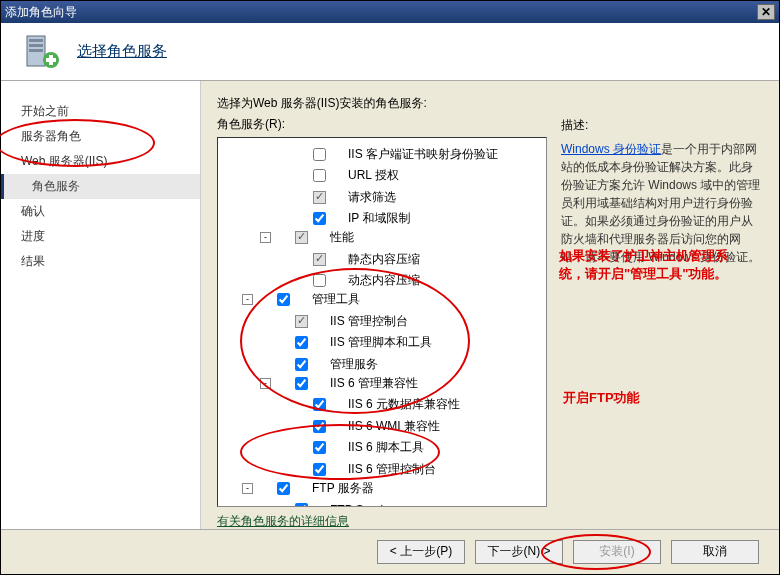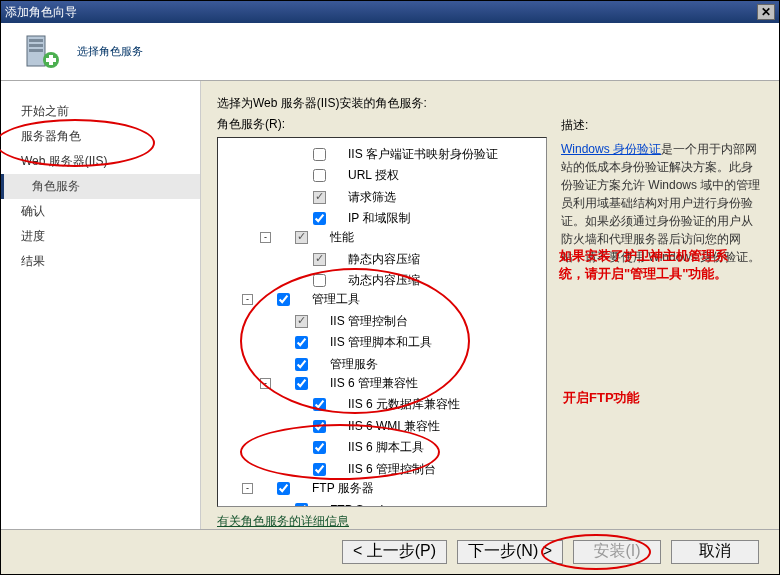--- a/index.html
+++ b/index.html
@@ -4,21 +4,21 @@
 <style>
 * { box-sizing: border-box; margin: 0; padding: 0; }
 body { font-family: "Microsoft YaHei", SimSun, Tahoma, sans-serif; font-size: 12px; background: #fff; }
 .window { width: 780px; height: 575px; border: 1px solid #000; background: #ece9d8; position: relative; }
 .titlebar { height: 22px; background: linear-gradient(#3b5998,#1b3a6f); color: #fff; display: flex; align-items: center; padding: 0 4px; font-size: 12px; }
 .titlebar .title { flex: 1; }
 .titlebar .close { width: 18px; height: 16px; background: #c0c0c0; border: 1px solid #666; display: flex; align-items: center; justify-content: center; font-weight: bold; color: #000; cursor: pointer; }
 .header { height: 58px; background: #fff; border-bottom: 1px solid #aaa; display: flex; align-items: center; padding-left: 20px; gap: 16px; }
 .header-icon { width: 40px; height: 40px; position: relative; }
 .header-icon svg { width: 40px; height: 40px; }
-.header-title { font-size: 11px; color: #003366; }
+.header-title { font-size: 15px; color: #003366; text-decoration: underline; }
 .body { display: flex; height: 448px; }
 .sidebar { width: 200px; background: #fff; border-right: 1px solid #ccc; padding-top: 18px; position: relative; }
 .sidebar-item { padding: 4px 0 4px 20px; font-size: 12px; color: #333; cursor: pointer; }
 .sidebar-item.selected { background: #e8e8e8; border-left: 3px solid #1b3a6f; padding-left: 17px; }
 .sidebar-item.sub { padding-left: 28px; color: #444; }
 .main { flex: 1; padding: 14px 16px 0 16px; position: relative; background: #ece9d8; }
 .main-instr { font-size: 12px; margin-bottom: 4px; }
 .role-label { font-size: 12px; margin-bottom: 4px; }
 .tree-box { width: 330px; height: 370px; background: #fff; border: 1px inset #888; overflow: auto; padding: 4px 2px; font-size: 12px; position: absolute; left: 16px; top: 56px; }
 .tree ul { list-style: none; padding-left: 18px; }
@@ -29,21 +29,21 @@
 .noexp { display: inline-block; width: 13px; }
 .cb { width: 13px; height: 13px; cursor: pointer; }
 .cb-installed { appearance: none; width: 13px; height: 13px; border: 1px solid #888; background: #e0e0e0; position: relative; }
 .cb-installed::after { content: "✓"; position: absolute; top: -2px; left: 1px; font-size: 11px; color: #555; }
 .desc-panel { position: absolute; left: 360px; top: 36px; width: 200px; }
 .desc-title { font-size: 12px; margin-bottom: 6px; }
 .desc-text { font-size: 12px; line-height: 1.5; color: #333; }
 .desc-text a { color: #0044cc; text-decoration: underline; cursor: pointer; }
 .more-link { position: absolute; left: 16px; top: 432px; color: #14532d; text-decoration: underline; font-size: 12px; cursor: pointer; }
 .footer { height: 44px; border-top: 1px solid #aaa; display: flex; align-items: center; justify-content: flex-end; padding-right: 20px; gap: 10px; background: #ece9d8; }
-.btn { min-width: 88px; height: 24px; padding: 0 10px; border: 1px solid #888; background: #efefef; font-size: 16px; cursor: pointer; }
+.btn { min-width: 88px; height: 24px; padding: 0 10px; border: 1px solid #888; background: #efefef; font-size: 12px; cursor: pointer; }
 .btn:disabled { color: #999; cursor: default; }
 .annot { position: absolute; color: #d00; font-size: 13px; font-weight: bold; pointer-events: none; line-height: 1.4; }
 .oval { position: absolute; border: 2px solid #d00; border-radius: 50%; pointer-events: none; }
 </style>
 </head>
 <body>
 
 <div class="window">
 
   <div class="titlebar">

